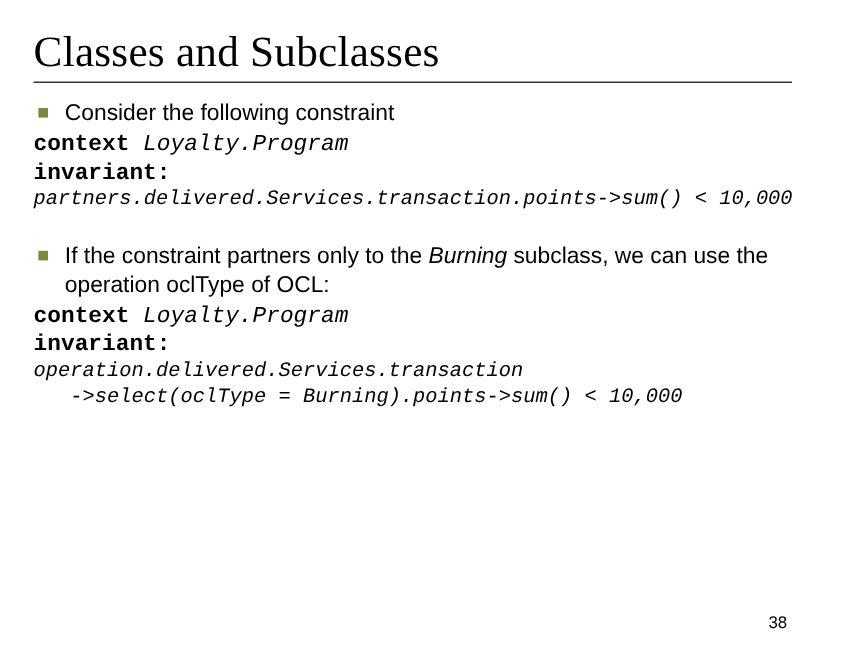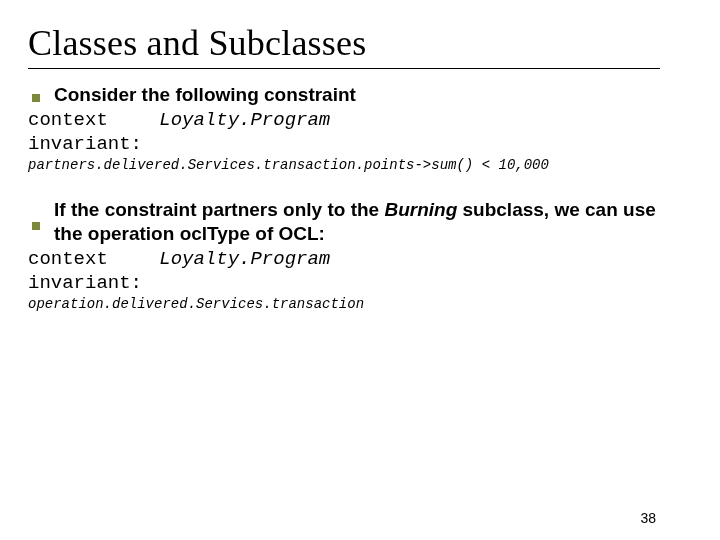--- a/index.html
+++ b/index.html
@@ -29,24 +29,23 @@
   .rule {
     border: none;
     border-top: 1.5px solid #000;
     margin: 4px 0 14px 0;
   }
   .block {
     margin-bottom: 24px;
   }
   .bullet-row {
     display: flex;
-    align-items: center;
+    align-items: flex-start;
     margin-left: 4px;
     margin-bottom: 2px;
-    font-weight: bold;
   }
   .bullet {
     width: 8px;
     height: 8px;
     background: #7a8a3a;
     margin-top: 7px;
     margin-right: 14px;
     flex: 0 0 auto;
   }
   .bullet-text {
@@ -55,27 +54,27 @@
   }
   .italic { font-style: italic; }
   .code {
     font-family: "Courier New", Courier, monospace;
     font-size: 19px;
     line-height: 1.25;
     white-space: pre;
   }
   .code-small {
     font-family: "Courier New", Courier, monospace;
-    font-size: 14px;
+    font-size: 17px;
     line-height: 1.3;
     font-style: italic;
     white-space: pre;
   }
-  .code .kw, .code-small .kw { font-weight: normal; font-style: normal; }
-  .code .it { font-style: italic; margin-left: 40px; }
+  .code .kw, .code-small .kw { font-weight: bold; font-style: normal; }
+  .code .it { font-style: italic; }
   .page-num {
     position: absolute;
     right: 32px;
     bottom: 14px;
     font-size: 14px;
     color: #000;
   }
 </style>
 </head>
 <body>
@@ -96,16 +95,17 @@
   </div>
 
   <div class="block">
     <div class="bullet-row">
       <div class="bullet"></div>
       <div class="bullet-text"><span>If the constraint partners only to the </span><span class="italic">Burning</span><span> subclass, we can use the operation </span><span>oclType</span><span> of OCL:</span></div>
     </div>
     <div class="code"><span class="kw">context</span> <span class="it">Loyalty.Program</span></div>
     <div class="code"><span class="kw">invariant:</span></div>
     <div class="code-small">operation.delivered.Services.transaction</div>
+    <div class="code-small"><span>   -&gt;select(</span><span class="kwit">oclType</span><span> = Burning).points-&gt;sum() &lt; 10,000</span></div>
   </div>
 
   <div class="page-num">38</div>
 </div>
 
 </body></html>

